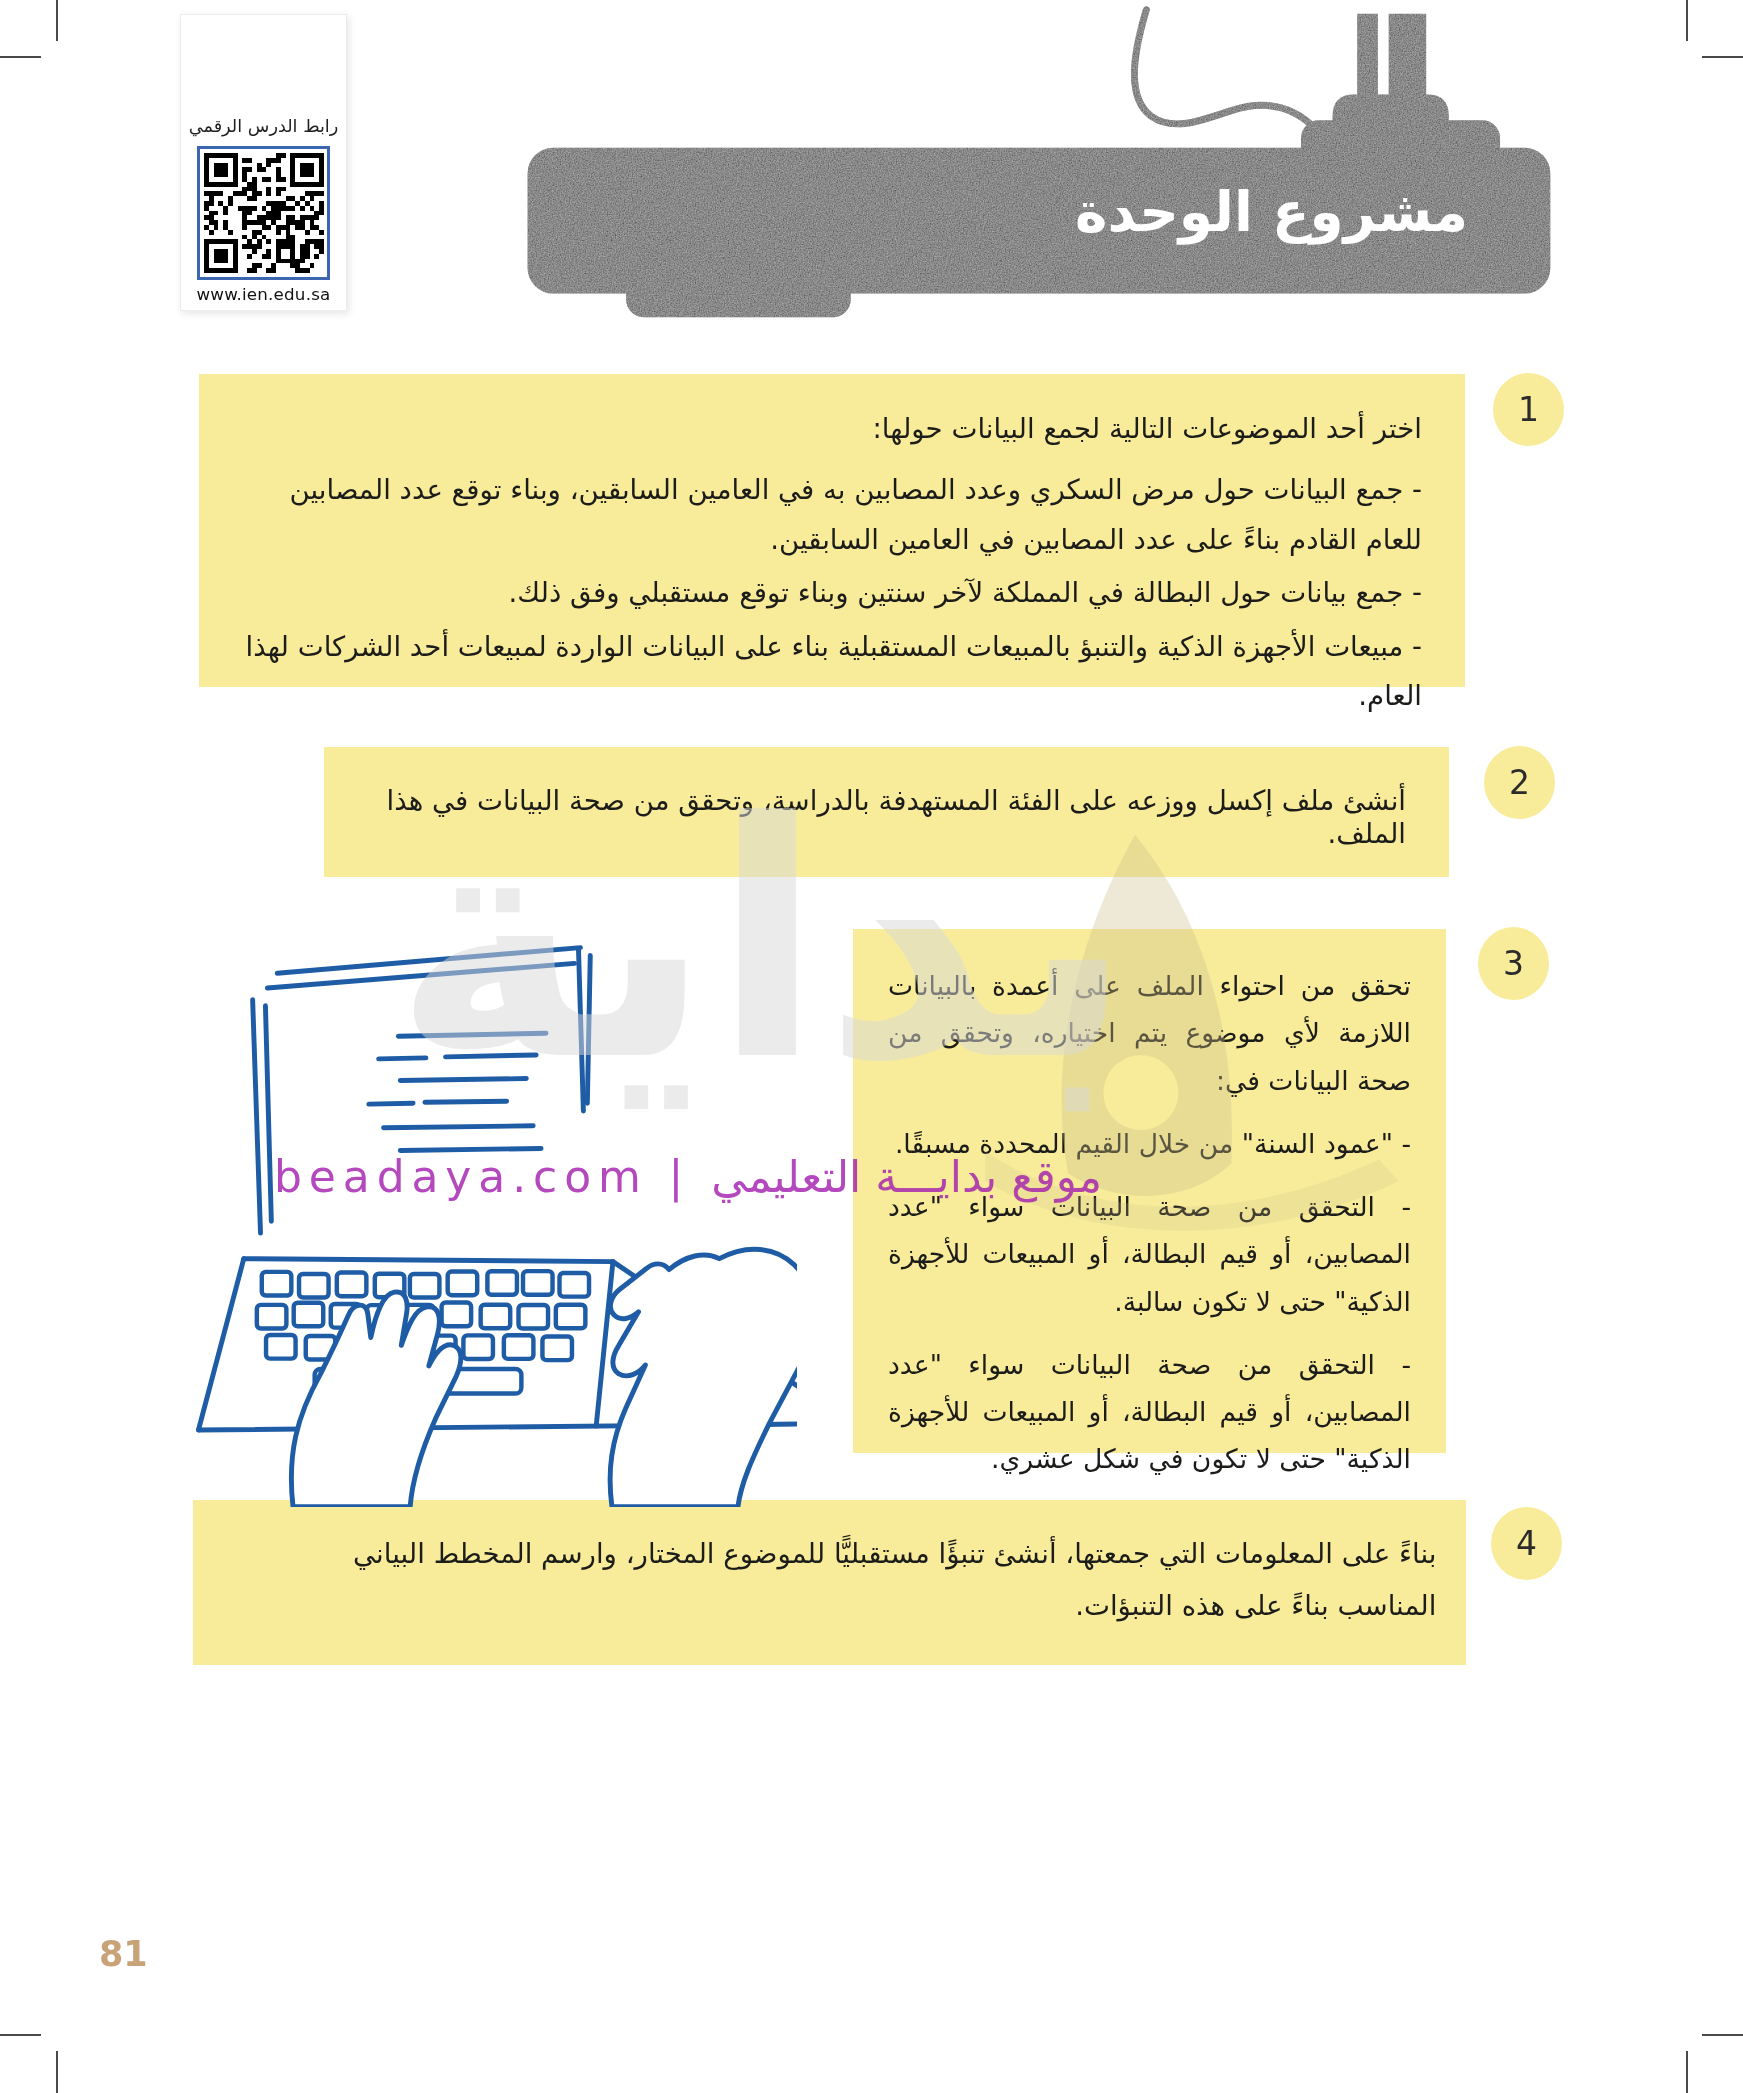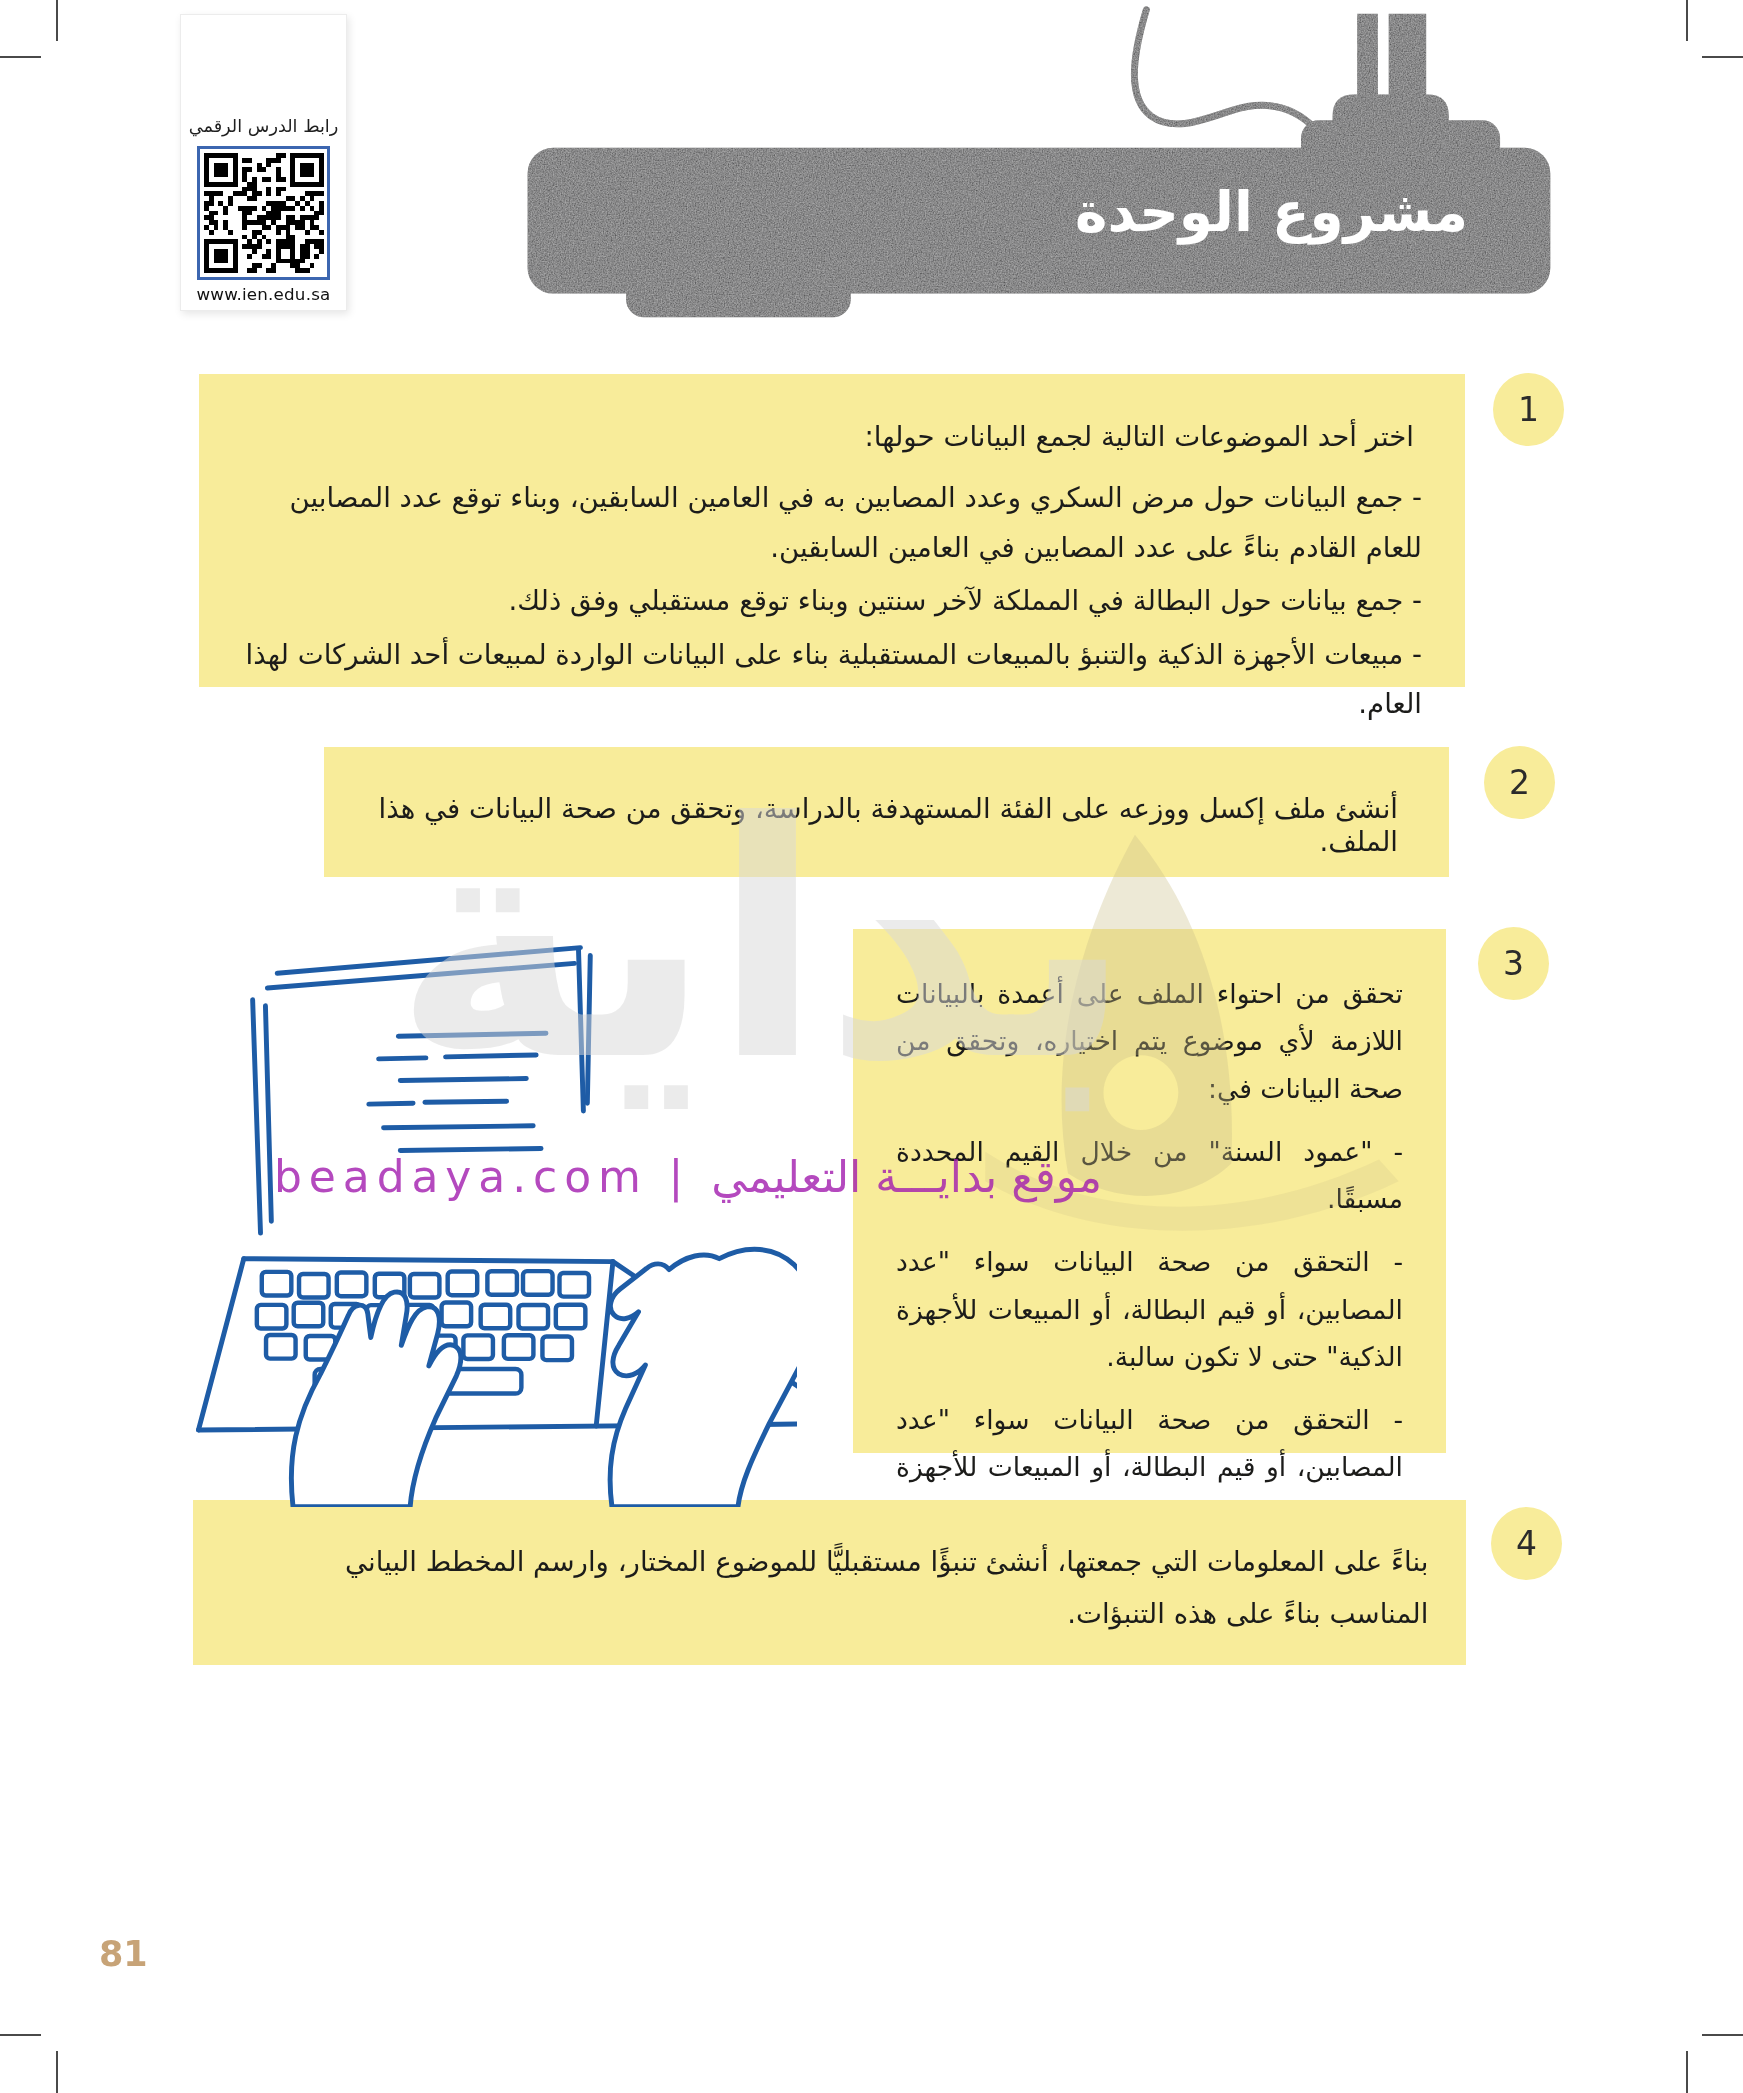--- a/index.html
+++ b/index.html
@@ -24,21 +24,21 @@
   .header-svg{position:absolute;left:493px;top:0;width:1084px;height:335px;}
   .header-title{
     position:absolute;left:690px;top:180px;width:778px;text-align:right;
     color:#ffffff;font-size:55px;font-weight:bold;direction:rtl;z-index:3;
   }
   
   .stepbox{
     position:absolute;background:#f8ec9a;direction:rtl;color:#1c1c1a;
     box-sizing:border-box;z-index:2;
   }
-  .stepbox p{margin:8px;}
+  .stepbox p{margin:0;}
   .box1{left:199px;top:374px;width:1266px;height:313px;padding:29.6px 43px;font-size:27.6px;line-height:1.8;}
   .box1 .intro{margin-bottom:11.8px;}
   .box1 .b{margin:3.9px 0;}
   .box2{left:324px;top:747px;width:1125px;height:130px;padding:37px 43px 0 43px;font-size:27.6px;text-align:right;}
   .box3{left:853px;top:929px;width:593px;height:524px;padding:33px 35px;font-size:26.6px;line-height:1.78;
         text-align:justify;text-align-last:right;}
   .box3 .b{margin-top:15.8px;}
   .box4{left:193px;top:1500px;width:1273px;height:165px;padding:27.6px 29.6px 0 59px;font-size:27.6px;line-height:1.9;text-align:right;}
   
   .stepnum{

